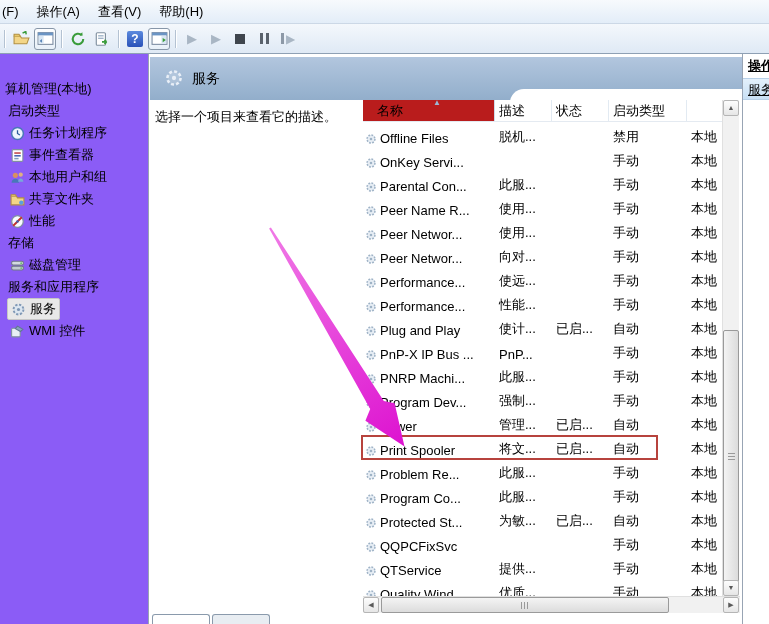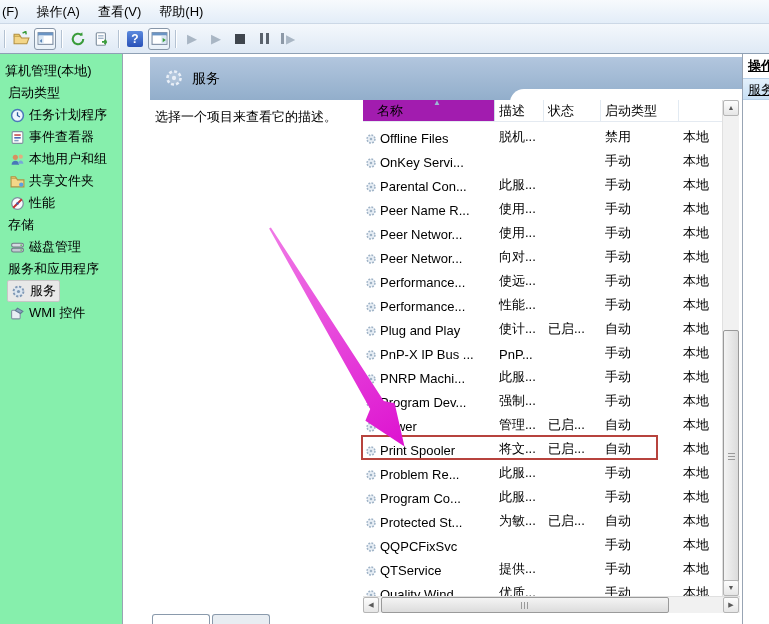--- a/index.html
+++ b/index.html
@@ -24,44 +24,44 @@
   .g-stop { width:10px; height:10px; background:#3f454d; }
   .g-pause { display:inline-block; width:9px; height:11px;
     border-left:3px solid #5a626c; border-right:3px solid #5a626c; }
   .g-step { display:flex; align-items:center; }
   .g-step .bar { width:3px; height:11px; background:#8d99a7; margin-right:2px; }
   .g-step .tri { color:#a9b6c4; font-size:12px; }
   .g-help { width:16px; height:16px; background:linear-gradient(#5b8ade,#2a52b8); color:#fff;
     font-weight:bold; font-size:12px; text-align:center; line-height:16px; border-radius:2px; }
 
   
-  .tree-pane { position:absolute; left:0; top:54px; width:123px; height:570px;
-    background:#86efac; border-right:1px solid #98a4b4; padding-top:6px; }
+  .tree-pane { position:absolute; left:0; top:54px; width:149px; height:570px;
+    background:#8b5cf6; border-right:1px solid #98a4b4; padding-top:24px; }
   .tree-item { height:22px; display:flex; align-items:center; white-space:nowrap; cursor:default; }
   .tree-item .ico { width:15px; height:15px; margin-right:4px; flex:none; display:inline-flex; }
   .tree-item .lbl-wrap { display:inline-flex; align-items:center; padding:1px 3px; }
   .tree-item.sel .lbl-wrap { background:#e8e8e8; border:1px solid #c6c6c6; border-radius:2px; }
   .lv0 { padding-left:2px; } .lv1 { padding-left:5px; } .lv2 { padding-left:7px; }
 
   .main-pane { position:absolute; left:150px; top:54px; width:592px; height:570px; background:#fff; }
   .band { position:absolute; left:0; top:3px; width:100%; height:43px;
     background:linear-gradient(#b2c6de,#92aecb); display:flex; align-items:center; }
   .band-title { margin-left:42px; font-size:14px; }
   .band .ico { position:absolute; left:14px; top:11px; }
   .tab-curve { position:absolute; left:360px; top:32px; right:0; height:14px;
     background:#fff; border-top-left-radius:14px; }
   .desc { position:absolute; left:5px; top:52px; width:182px; line-height:22px; }
 
   
   .list { position:absolute; left:213px; top:46px; width:359px; }
   .list-header { display:flex; height:22px; border-bottom:1px solid #e4eaf1; position:relative; }
   .hcell { border-right:1px solid #e2eaf2; padding:2px 0 0 4px; white-space:nowrap; overflow:hidden; }
-  .hcell.c0 { background:#a21caf; border-right:1px solid #cfdce9; padding-left:14px; }
+  .hcell.c0 { background:#b91c1c; border-right:1px solid #cfdce9; padding-left:14px; }
   .sort-arrow { position:absolute; left:70px; top:-2px; font-size:8px; color:#9cb8d4; }
-  .c0 { width:132px; } .c1 { width:49px; } .c2 { width:57px; } .c3 { width:78px; } .c4 { width:35px;margin-top:28px; }
+  .c0 { width:132px; } .c1 { width:57px; } .c2 { width:57px; } .c3 { width:78px; } .c4 { width:35px;margin-top:28px; }
   .rows { height:474px; overflow:hidden; }
   .row { display:flex; height:24px; align-items:flex-end; }
   .cell { white-space:nowrap; overflow:hidden; padding-left:4px; }
   .cell.c0 { display:flex; align-items:center; padding-left:2px; }
   .cell.c0 .ico { margin-right:3px; flex:none; display:inline-flex; opacity:.85; }
 
   
   .vscroll { position:absolute; left:572px; top:46px; width:17px; height:496px;
     background:#f1f1f1; border-left:1px solid #e0e0e0; }
   .sbtn { position:absolute; left:0; width:16px; height:16px; background:linear-gradient(#fdfdfd,#e6e6e6);

